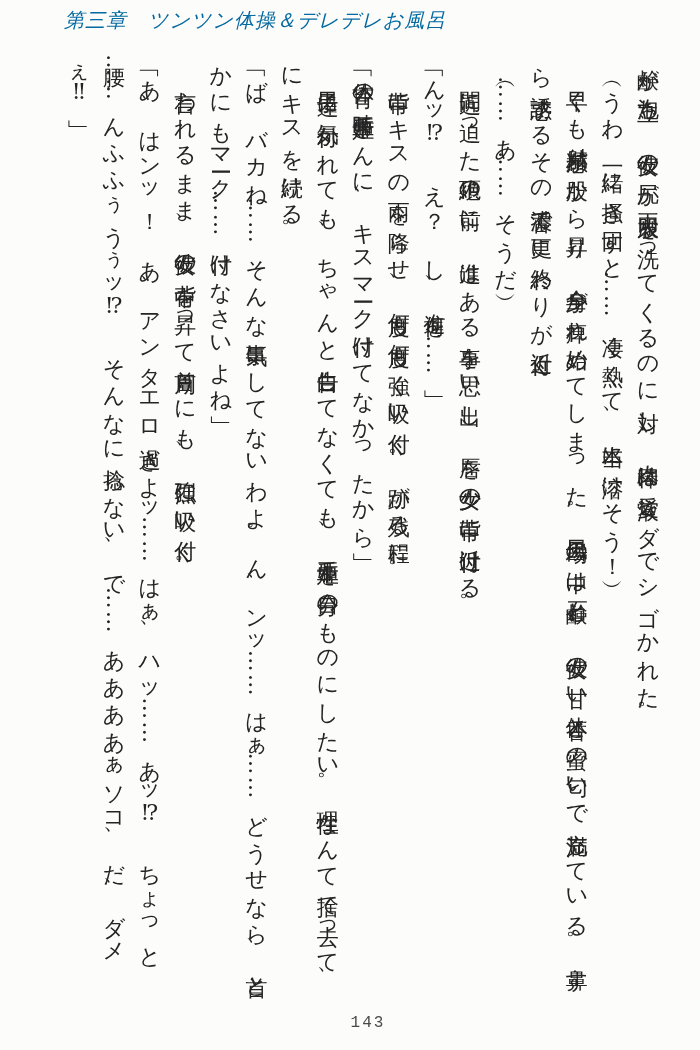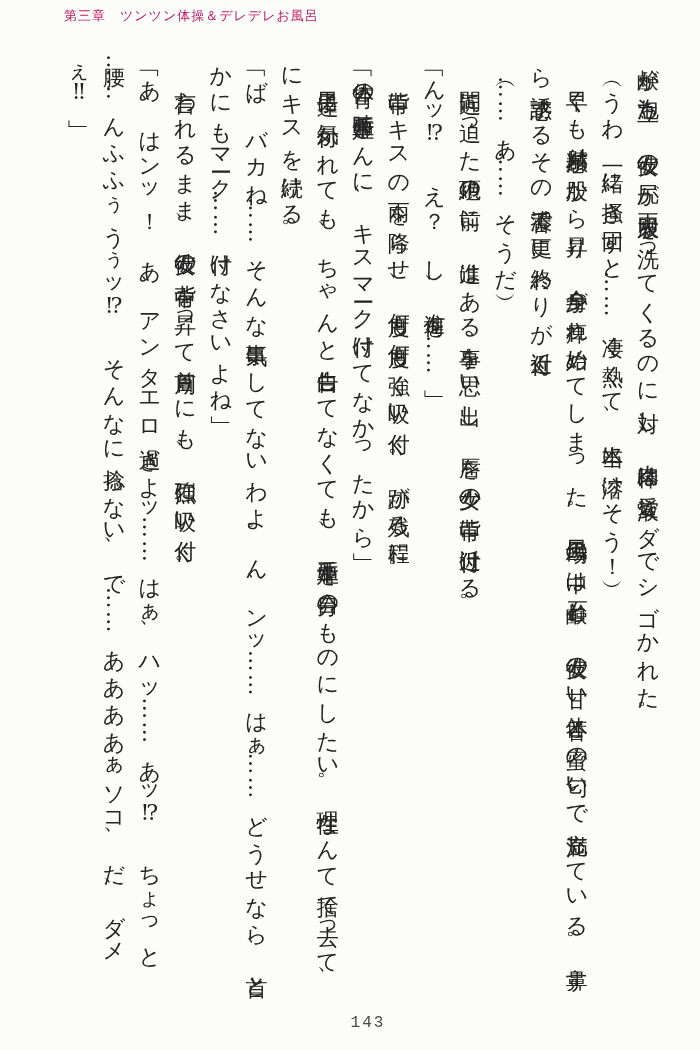--- a/index.html
+++ b/index.html
@@ -12,24 +12,25 @@
     height: 1050px;
     background: #fcfcfa;
     overflow: hidden;
     font-family: "DejaVu Serif", "Liberation Serif", serif;
   }
   
   #chapter-header {
     position: absolute;
     top: 7px;
     left: 64px;
-    font-size: 13px;
+    font-size: 20px;
     letter-spacing: 1px;
-    color: #be185d;
+    color: #0369a1;
     white-space: pre;
+    font-style: italic;
   }
   
   #body-text {
     position: absolute;
     top: 52px;
     right: 34px;
     width: 606px;
     height: 952px;
     writing-mode: vertical-rl;
     text-orientation: mixed;

